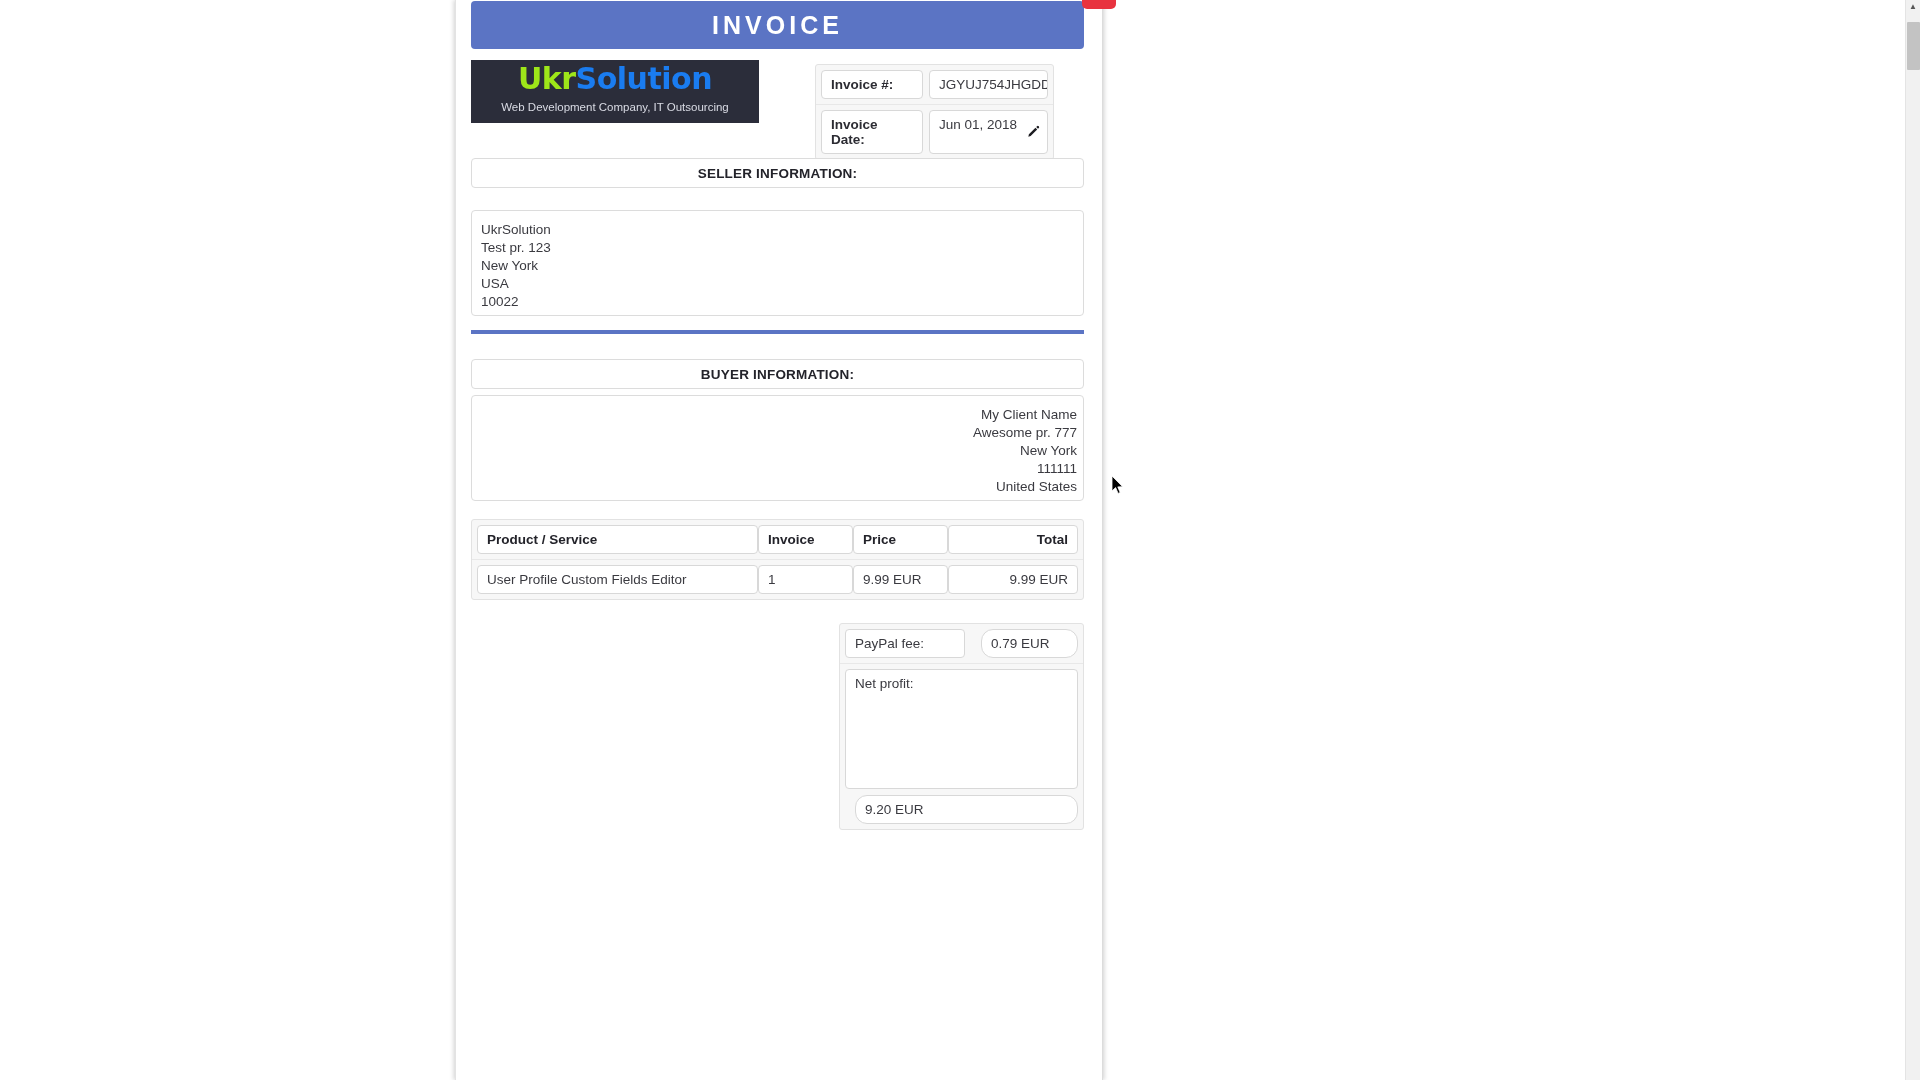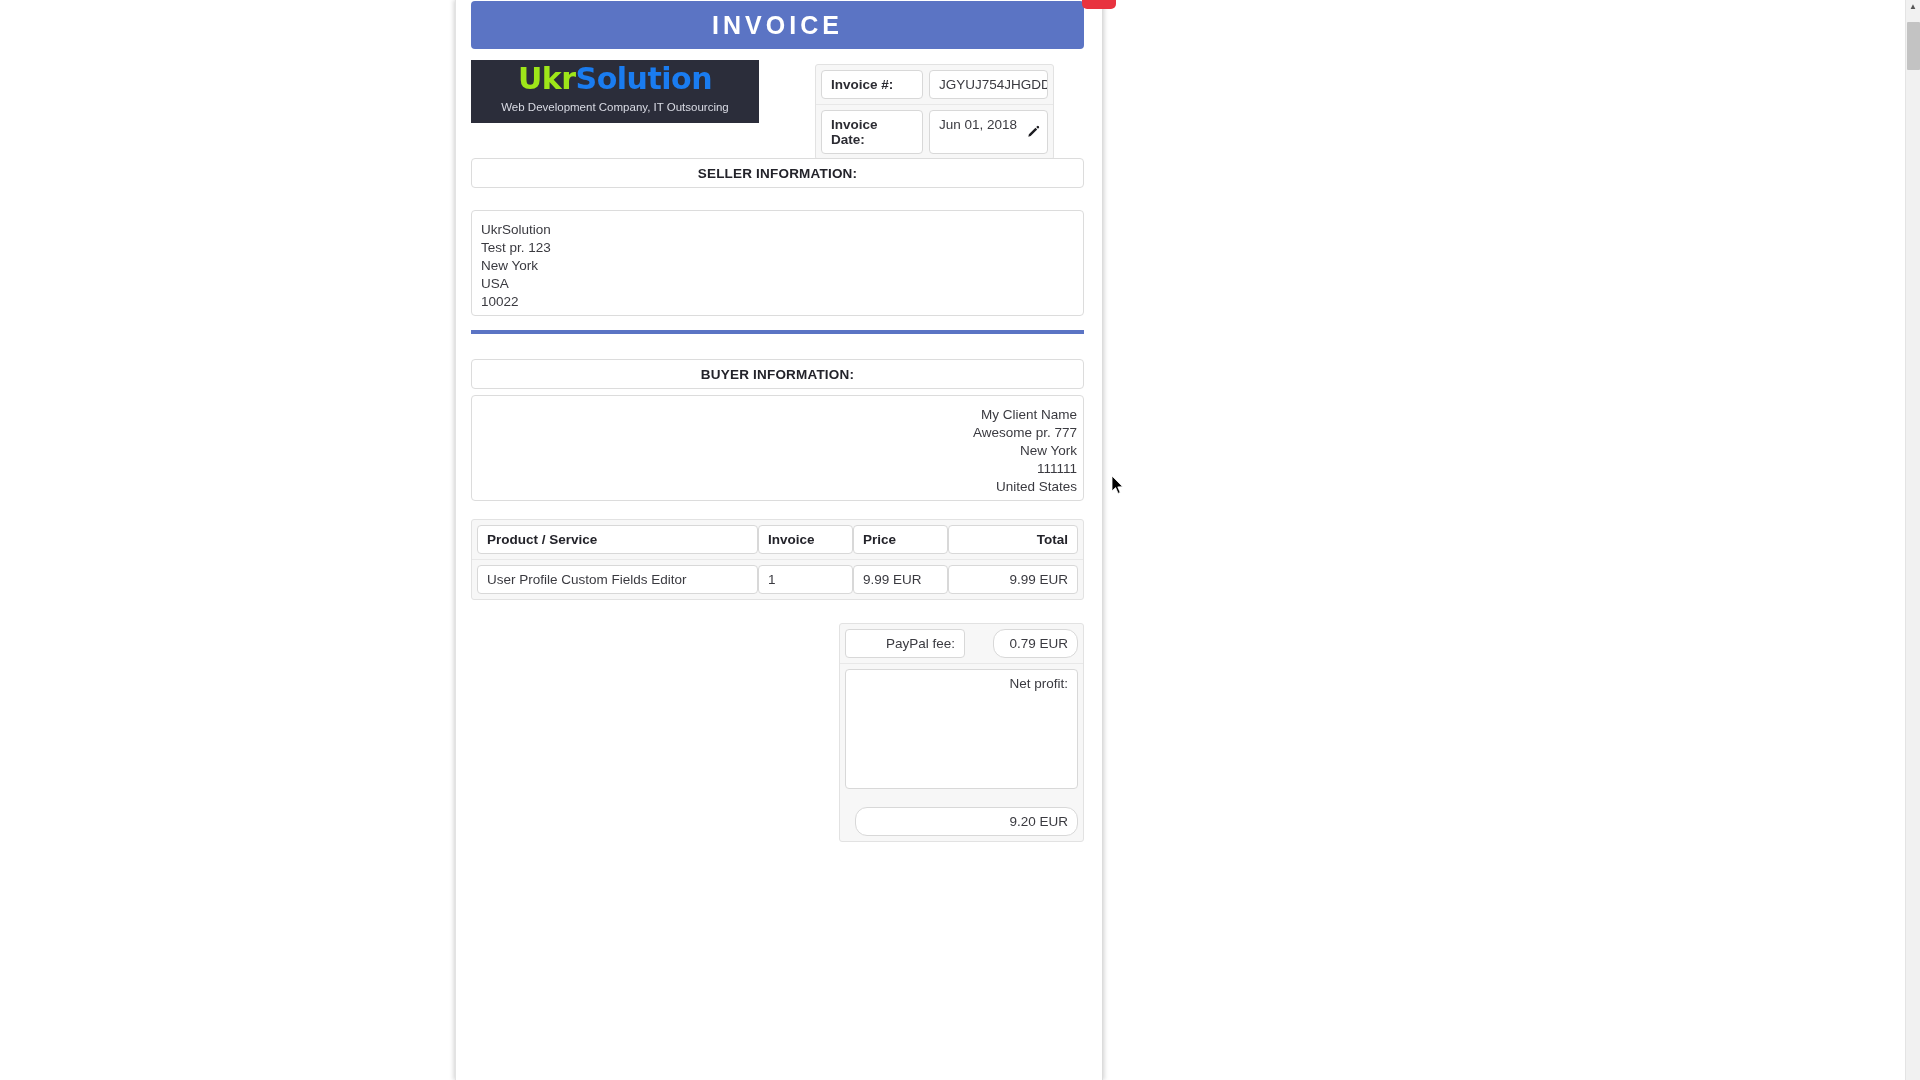--- a/index.html
+++ b/index.html
@@ -255,22 +255,21 @@
     left: 839px;
     top: 623px;
     width: 245px;
     border: 1px solid #e2e2e2;
     border-radius: 3px;
     background: #f7f7f7;
   }
   .sum-row {
     display: flex;
     padding: 5px 5px;
-    gap: 18px;
-    text-align: right;
+    gap: 6px;
   }
   .sum-row + .sum-row { border-top: 1px solid #e8e8e8; flex-direction: column; }
   .sum-label {
     flex: 0 0 120px;
     background: #ffffff;
     border: 1px solid #d8d8d8;
     border-radius: 4px;
     padding: 6px 9px;
     font-size: 13.5px;
     color: #3a3a40;

